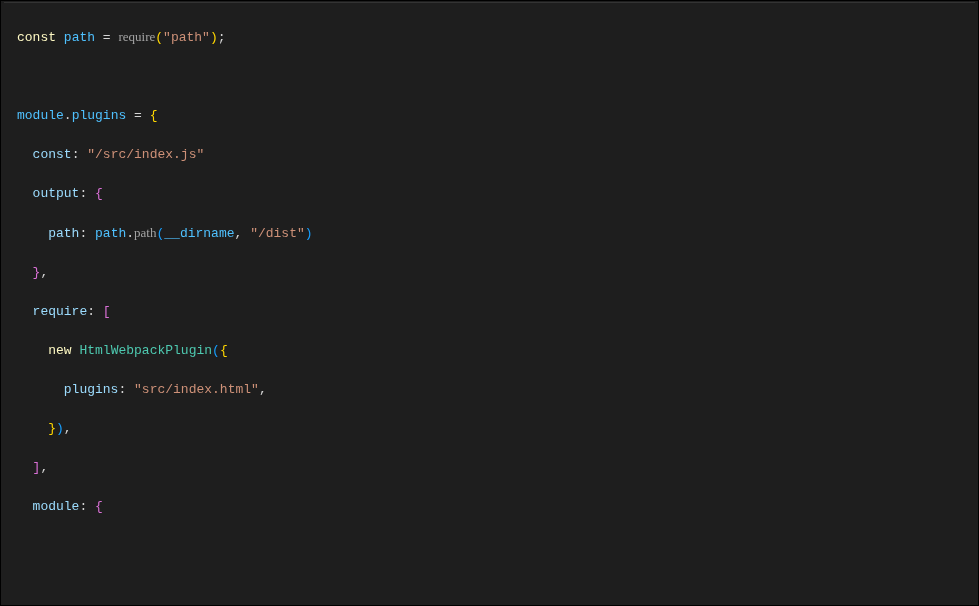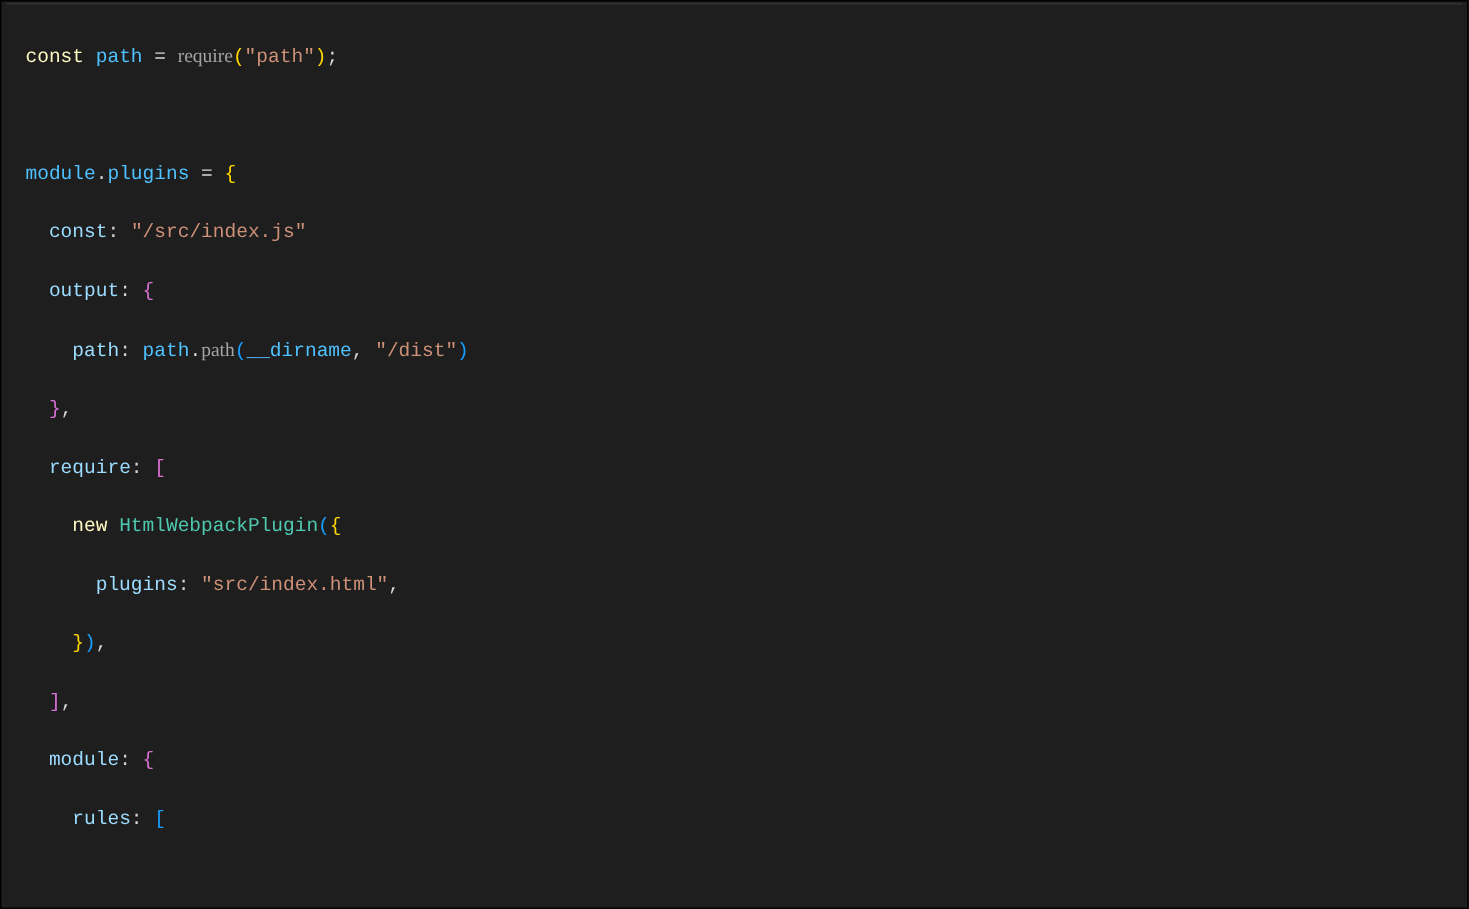--- a/index.html
+++ b/index.html
@@ -55,21 +55,20 @@
 <span class="line">  <span class="prop">const</span><span class="punct">:</span><span> </span><span class="str">"/src/index.js"</span></span>
 <span class="line">  <span class="prop">output</span><span class="punct">:</span><span> </span><span class="brace2">{</span></span>
 <span class="line">    <span class="prop">path</span><span class="punct">:</span><span> </span><span class="var">path</span><span class="punct">.</span><span class="fn">path</span><span class="brace3">(</span><span class="var">__dirname</span><span class="punct">, </span><span class="str">"/dist"</span><span class="brace3">)</span></span>
 <span class="line">  <span class="brace2">}</span><span class="punct">,</span></span>
 <span class="line">  <span class="prop">require</span><span class="punct">:</span><span> </span><span class="brace2">[</span></span>
 <span class="line">    <span class="kw">new</span><span> </span><span class="class">HtmlWebpackPlugin</span><span class="brace3">(</span><span class="brace">{</span></span>
 <span class="line">      <span class="prop">plugins</span><span class="punct">:</span><span> </span><span class="str">"src/index.html"</span><span class="punct">,</span></span>
 <span class="line">    <span class="brace">}</span><span class="brace3">)</span><span class="punct">,</span></span>
 <span class="line">  <span class="brace2">]</span><span class="punct">,</span></span>
 <span class="line">  <span class="prop">module</span><span class="punct">:</span><span> </span><span class="brace2">{</span></span>
-<span class="line">    <span class="prop">rules</span><span class="punct">:</span><span> </span><span class="brace3">[</span></span>
 
 
 
 
 
 
 
 
 
 

